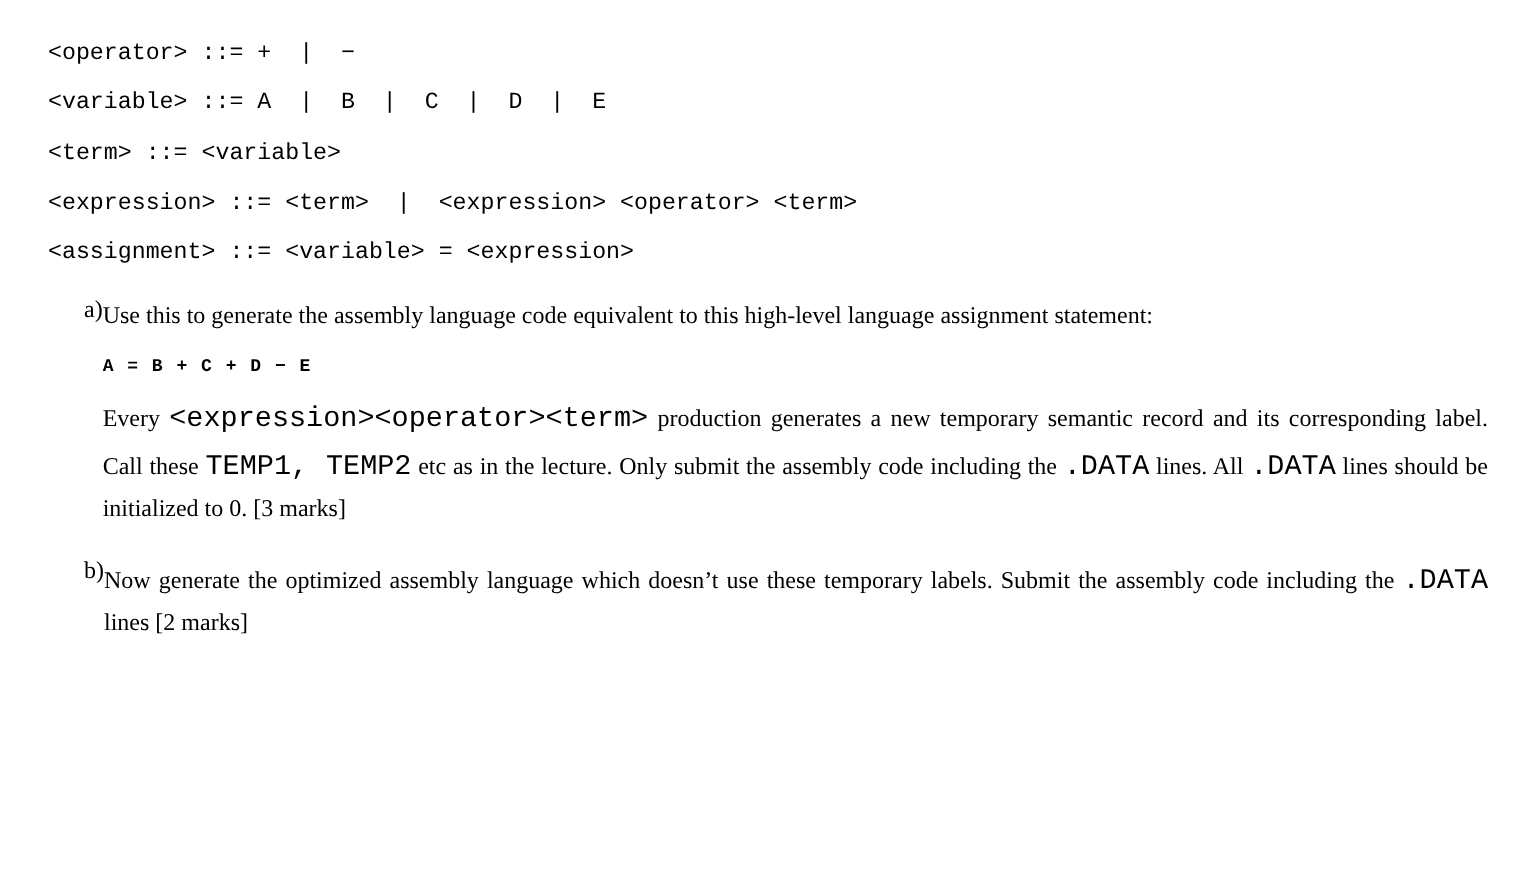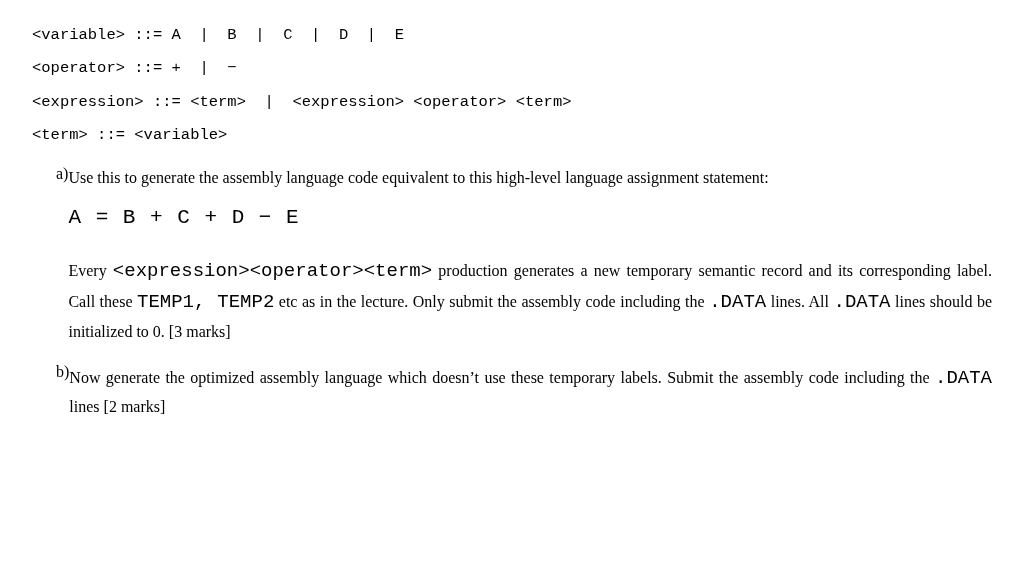--- a/index.html
+++ b/index.html
@@ -55,48 +55,52 @@
       text-align: justify;
     }
 
     .code-inline {
       font-family: 'Courier New', Courier, monospace;
       font-size: 19px;
     }
 
     .code-block {
       font-family: 'Courier New', Courier, monospace;
-      font-size: 21px;
-      margin: 10px 0 20px 0;
+      font-size: 12px;
+      margin: 10px 0 10px 0;
       letter-spacing: 1px;
+      font-weight: bold;
     }
   </style>
 </head>
 <body>
 
 <div>
 
   <div class="grammar-section">
 
     <div class="grammar-line">
+      &lt;operator&gt; ::= + &nbsp;|&nbsp; −
+    </div>
+
+    <div class="grammar-line">
       &lt;variable&gt; ::= A &nbsp;|&nbsp; B &nbsp;|&nbsp; C &nbsp;|&nbsp; D &nbsp;|&nbsp; E
     </div>
 
     <div class="grammar-line">
-      &lt;operator&gt; ::= + &nbsp;|&nbsp; −
+      &lt;term&gt; ::= &lt;variable&gt;
     </div>
 
     <div class="grammar-line">
       &lt;expression&gt; ::= &lt;term&gt; &nbsp;|&nbsp; &lt;expression&gt; &lt;operator&gt; &lt;term&gt;
     </div>
 
     <div class="grammar-line">
-      &lt;term&gt; ::= &lt;variable&gt;
+      &lt;assignment&gt; ::= &lt;variable&gt; = &lt;expression&gt;
     </div>
-
 
   </div>
 
   <div class="questions-section">
 
     <div class="question-item">
       <span class="question-label">a)</span>
       <div class="question-content">
         Use this to generate the assembly language code equivalent to this high-level language assignment statement:
         <div class="code-block">

